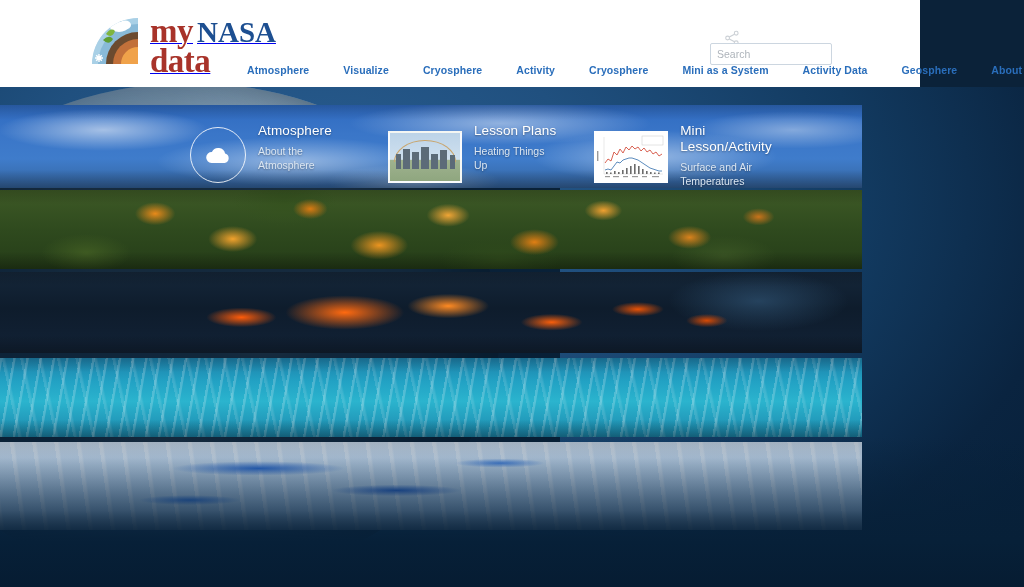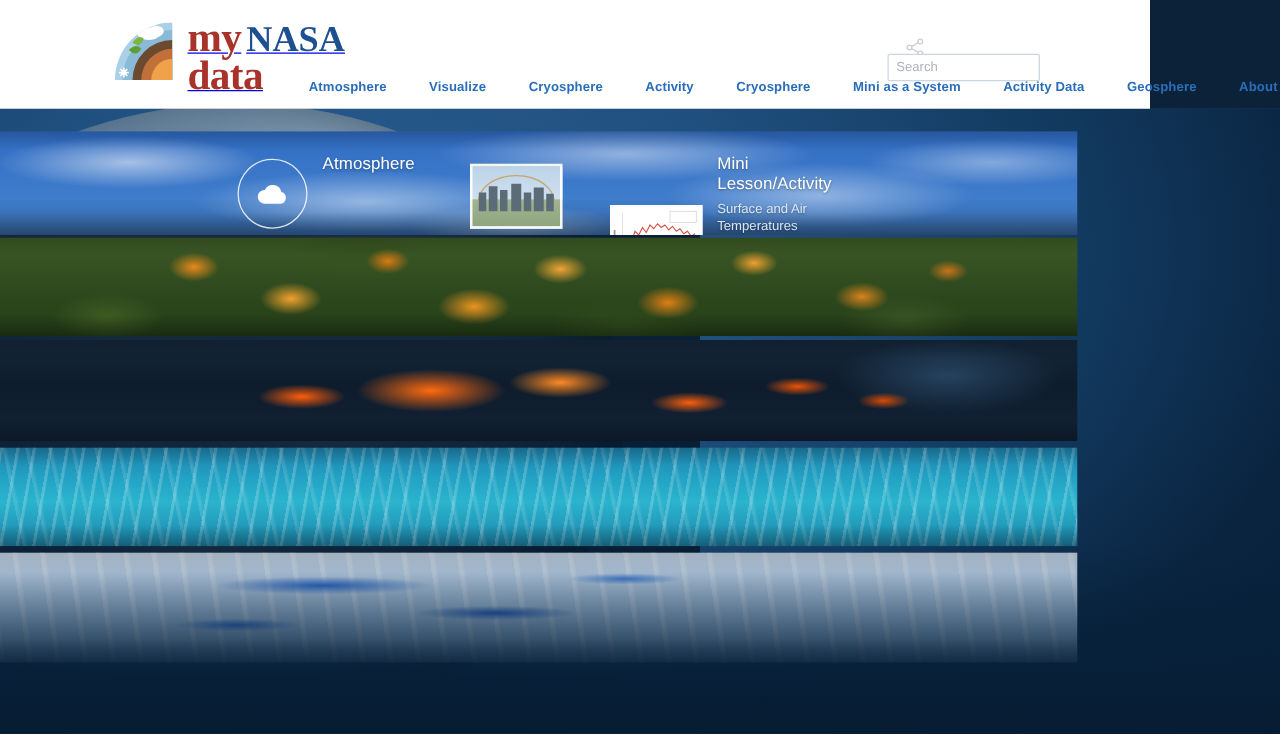--- a/index.html
+++ b/index.html
@@ -236,21 +236,21 @@
     position: absolute; bottom: 26%; background: #5c6b78;
   }
   
   .thumb-chart { background: #ffffff; }
   .thumb-chart svg { display: block; }
 
   .gap-a { width: 30px; }
   .gap-b { width: 22px; }
 
   .cell-2 { margin-left: 14px; }
-  .cell-3 { margin-left: 16px; align-items: flex-end; }
+  .cell-3 { margin-left: 16px; }
 
   
   .overflow-text { position: relative; z-index: 9; }
 </style>
 </head>
 <body>
 
 <div class="page">
 
   <div class="header">
@@ -331,36 +331,41 @@
       <div class="band-content">
 
         <div class="cell">
           <span class="sphere-icon">
             <svg width="30" height="20" viewBox="0 0 30 20">
               <path d="M8.5,18 a5.5,5.5 0 0 1 0.4,-11 a7,7 0 0 1 13.2,1.6 a4.8,4.8 0 0 1 -0.6,9.4 Z" fill="#ffffff"></path>
             </svg>
           </span>
           <div class="cell-text">
             <div class="cell-title">Atmosphere</div>
+            <div class="cell-sub">About the Atmosphere</div>
           </div>
         </div>
 
         <div class="gap-a"></div>
 
         <div class="cell cell-2">
           <span class="thumb thumb-city">
             <span class="arc"></span>
             <span class="bldg" style="left:8%;  width:8%;  height:30%;"></span>
             <span class="bldg" style="left:19%; width:10%; height:40%;"></span>
             <span class="bldg" style="left:32%; width:9%;  height:34%;"></span>
             <span class="bldg" style="left:44%; width:12%; height:44%;"></span>
             <span class="bldg" style="left:59%; width:9%;  height:30%;"></span>
             <span class="bldg" style="left:71%; width:11%; height:38%;"></span>
             <span class="bldg" style="left:85%; width:8%;  height:28%;"></span>
           </span>
+          <div class="cell-text">
+            <div class="cell-title">Lesson Plans</div>
+            <div class="cell-sub wide">Heating Things Up</div>
+          </div>
         </div>
 
         <div class="gap-b"></div>
 
         <div class="cell cell-3">
           <span class="thumb thumb-chart">
             <svg width="70" height="48" viewBox="0 0 70 48">
               <rect x="0" y="0" width="70" height="48" fill="#ffffff"></rect>
               <rect x="46" y="3" width="21" height="9" fill="none" stroke="#c8c8c8" stroke-width="0.5"></rect>
               <g stroke="#c8c8c8" stroke-width="0.4">

